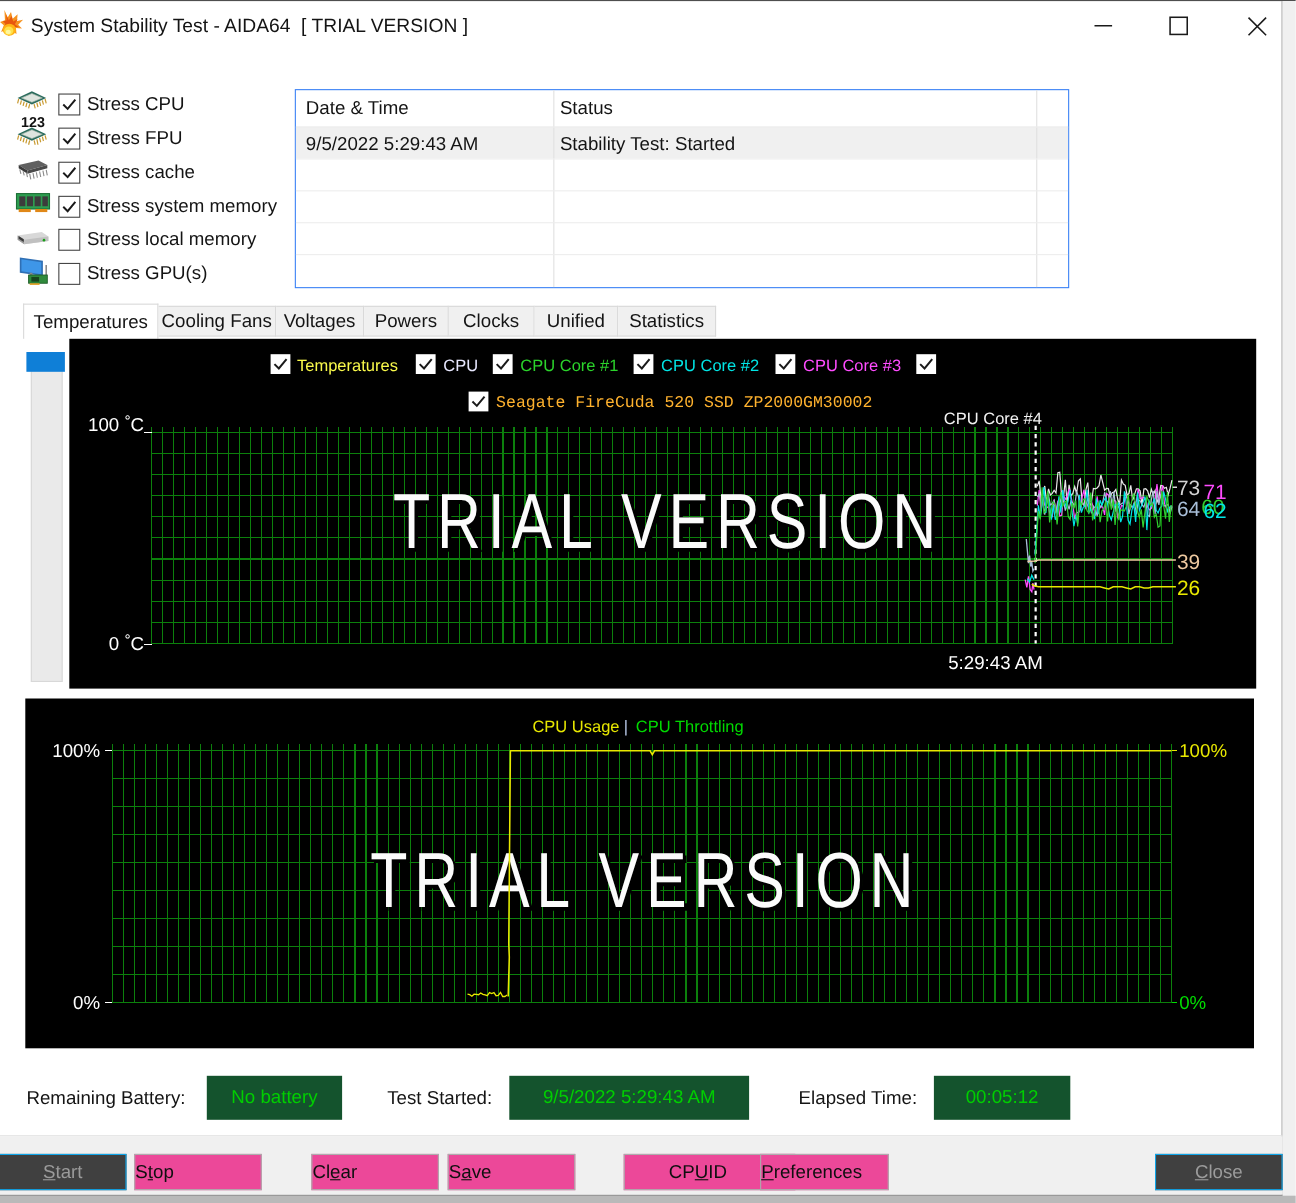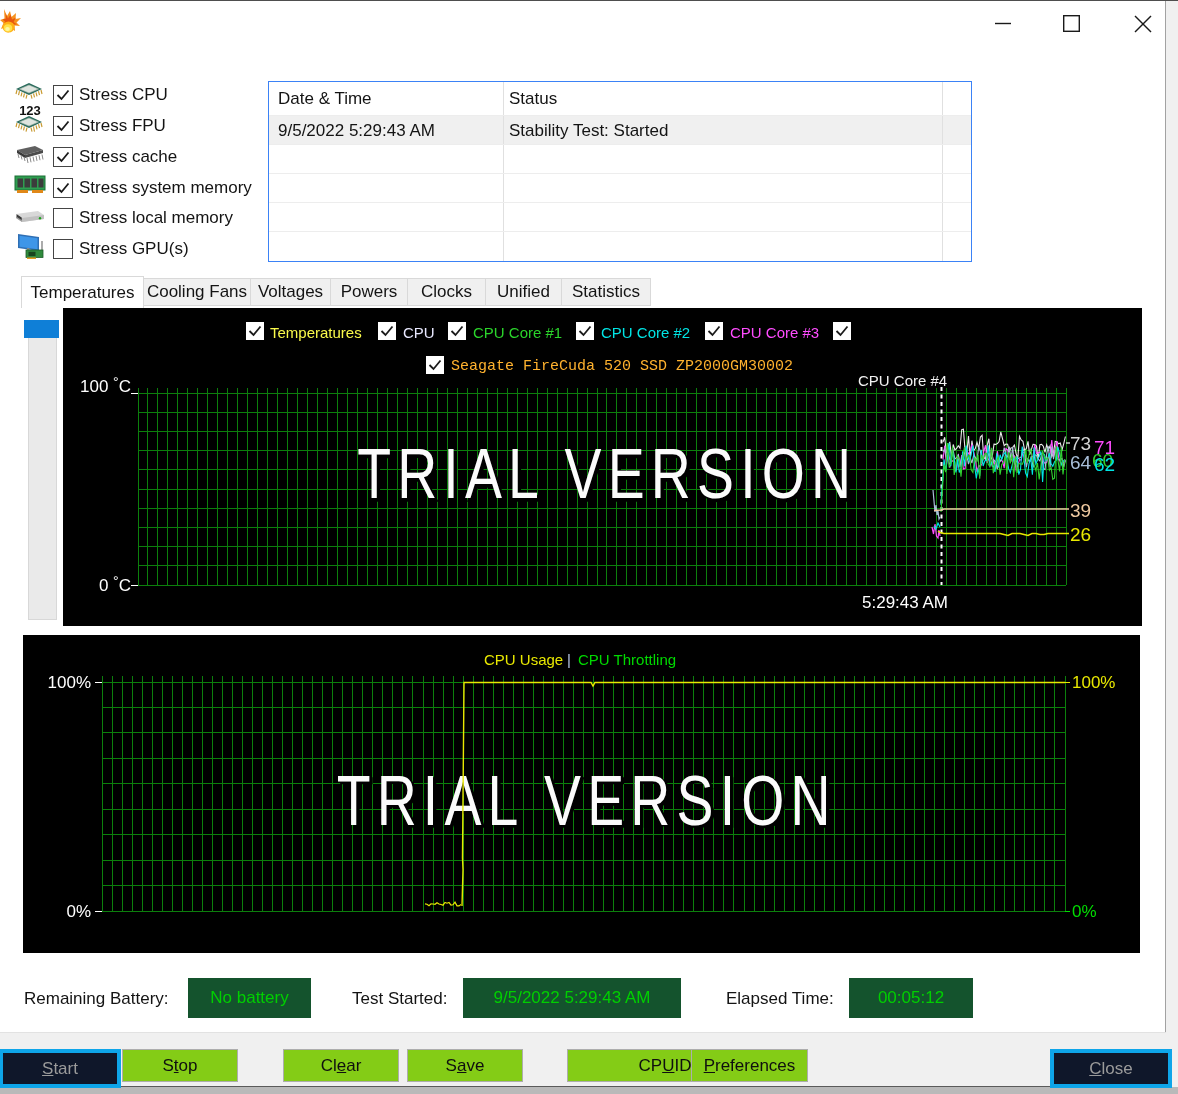--- a/index.html
+++ b/index.html
@@ -4,23 +4,23 @@
 <style>
 html,body{margin:0;padding:0;}
 #page{position:relative;width:1178px;height:1094px;background:#ffffff;
   font-family:"Liberation Sans",sans-serif;overflow:hidden;}
 .abs{position:absolute;}
 .txt{position:absolute;font-size:17px;color:#141414;white-space:nowrap;}
 .cb{position:absolute;width:18px;height:18px;background:#fff;border:1px solid #454545;}
 .cbk{position:absolute;width:18px;height:18px;background:#fff;}
 .blackbox{position:absolute;background:#14532d;color:#00cf00;font-size:17px;
   display:flex;align-items:center;justify-content:center;}
-.btn{position:absolute;height:31px;background:#84cc16;border:1px solid #adadad;
-  font-size:17px;color:#0f0f0f;display:flex;align-items:center;justify-content:center;}
-.btnd{position:absolute;height:31px;background:#0f172a;border:4px solid #0ea5e9;
+.btn{position:absolute;height:31px;background:#ec4899;border:1px solid #adadad;
+  font-size:17px;color:#0f0f0f;display:flex;align-items:center;justify-content:flex-start;}
+.btnd{position:absolute;height:31px;background:#404040;border:1px solid #0ea5e9;
   font-size:17px;color:#9b9b9b;display:flex;align-items:center;justify-content:center;}
 .tab{position:absolute;top:278px;height:28px;background:#f0f0f0;border:1px solid #d9d9d9;
   border-left:none;font-size:17px;color:#141414;display:flex;align-items:center;justify-content:center;box-sizing:border-box;}
 .leg{position:absolute;font-size:15px;white-space:nowrap;}
 </style>
 </head>
 <body>
 <div id="page">
 
 <div class="abs" style="left:0;top:0;width:1178px;height:1px;background:#4e4e4e;"></div>
@@ -29,20 +29,21 @@
 <div class="abs" style="left:0;top:1086px;width:1166px;height:1px;background:#5a5a5a;"></div>
 <div class="abs" style="left:0;top:1087px;width:1178px;height:7px;background:#b9b9b9;"></div>
 
 <svg class="abs" style="left:0px;top:9px;" width="22" height="25" viewBox="0 0 22 25">
   <path fill="#f6921e" d="M4 0 L7 7 L10 2 L11.5 8 L16 4 L15.5 10 L21 9 L16.5 13.5 L20 17 L14.5 16.5 L15 22 L10.5 19 L8 24 L5.5 18 L1 20 L3.5 14 L0 11 L4.5 9.5 Z"></path>
   <path fill="#e8570f" d="M5.5 4 L8 9.5 L10.5 5.5 L12 10.5 L16 8.5 L13.5 13 L17 15.5 L12.5 15.5 L12.5 19.5 L9 17 L7.5 21 L6 16 L3 16.5 L5 12.5 L2.5 10.5 L6 9.5 Z"></path>
   <ellipse cx="8.5" cy="18" rx="6" ry="5.5" fill="#ffb215"></ellipse>
   <ellipse cx="8" cy="19" rx="4.2" ry="3.8" fill="#ffe14a"></ellipse>
   <ellipse cx="7.5" cy="20" rx="2.3" ry="2" fill="#fff7a0"></ellipse>
 </svg>
+<div class="txt" style="left:28px;top:13px;font-size:17.5px;">System Stability Test - AIDA64&nbsp; [ TRIAL VERSION ]</div>
 <svg class="abs" style="left:985px;top:10px;" width="180" height="28" viewBox="0 0 180 28">
   <line x1="10" y1="13.5" x2="26" y2="13.5" stroke="#1a1a1a" stroke-width="1.4"></line>
   <rect x="78.7" y="5.7" width="15.6" height="15.6" fill="none" stroke="#1a1a1a" stroke-width="1.4"></rect>
   <line x1="150" y1="6" x2="166" y2="22" stroke="#1a1a1a" stroke-width="1.4"></line>
   <line x1="166" y1="6" x2="150" y2="22" stroke="#1a1a1a" stroke-width="1.4"></line>
 </svg>
 
 <svg class="abs" style="left:13px;top:82px;" width="34" height="18" viewBox="0 0 34 18">
   <polygon points="16,1 29,7 16,13 3,7" fill="#2a6b5c"></polygon>
   <polygon points="16,3 25.5,7 16,11 6.5,7" fill="#dfe5df" stroke="#9fb3a7" stroke-width="0.6"></polygon>

